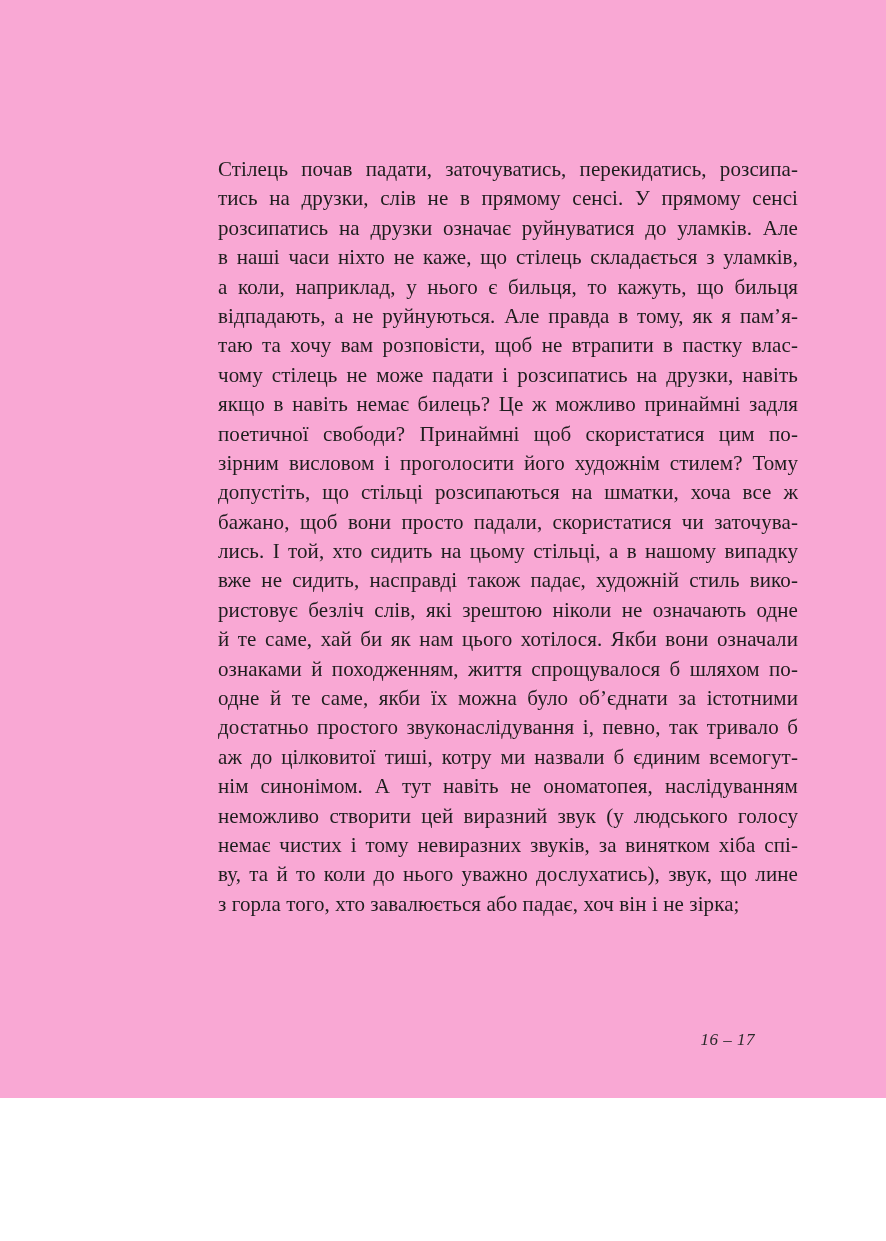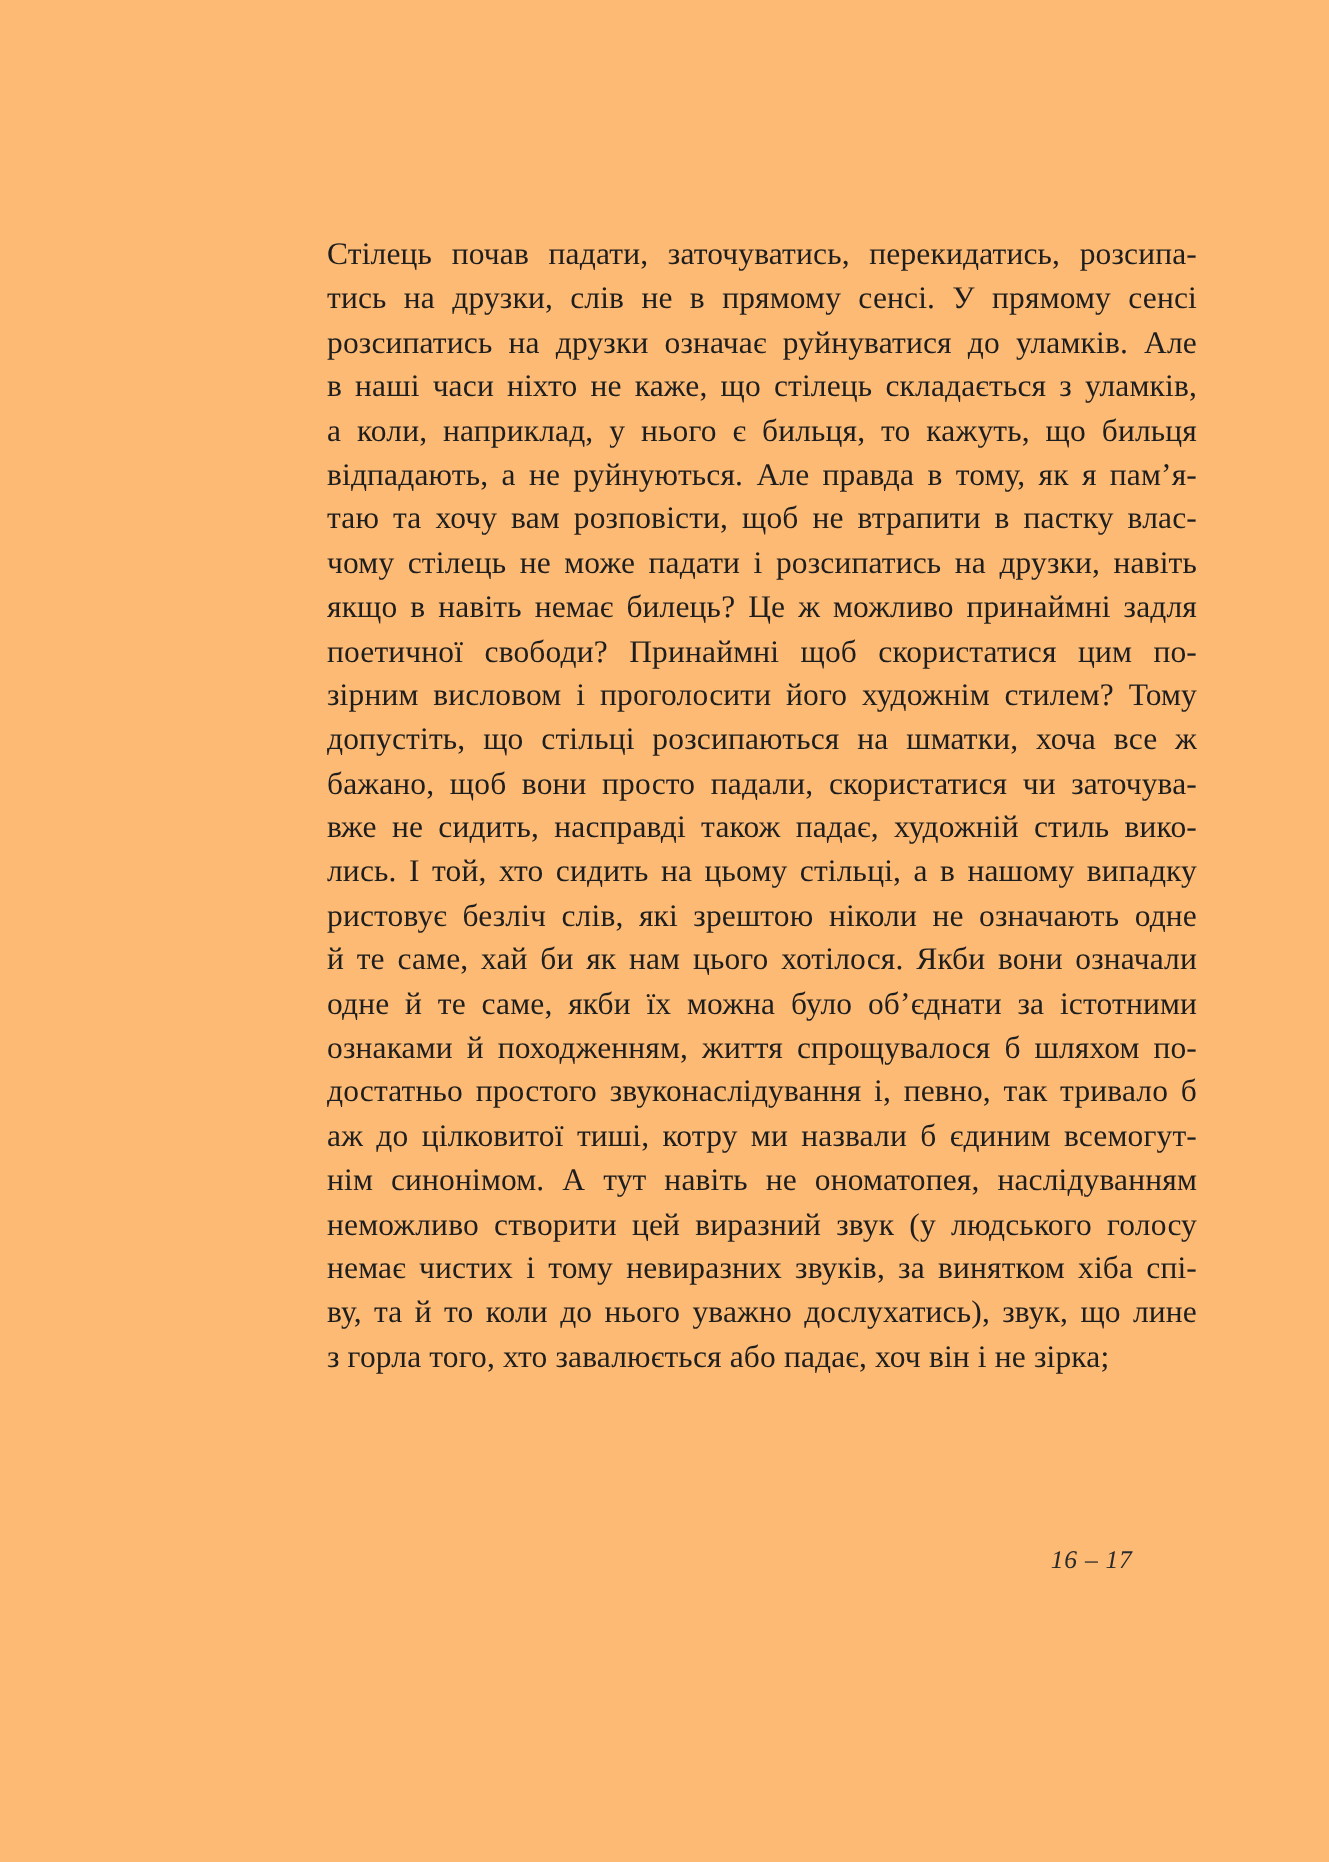--- a/index.html
+++ b/index.html
@@ -3,22 +3,22 @@
 <meta charset="utf-8">
 <style>
   html, body {
     margin: 0;
     padding: 0;
     background: #ffffff;
   }
   .book-page {
     position: relative;
     width: 886px;
-    height: 1241px;
-    background: #fdba74;
+    height: 1098px;
+    background: #f9a8d4;
     overflow: hidden;
     font-family: "Liberation Serif", "DejaVu Serif", serif;
     color: #1e1e1e;
   }
   .text-block {
     position: absolute;
     left: 218px;
     top: 155px;
     width: 580px;
   }
@@ -56,26 +56,26 @@
     <div class="text-line">в наші часи ніхто не каже, що стілець складається з уламків,</div>
     <div class="text-line">а коли, наприклад, у нього є бильця, то кажуть, що бильця</div>
     <div class="text-line">відпадають, а не руйнуються. Але правда в тому, як я пам’я-</div>
     <div class="text-line">таю та хочу вам розповісти, щоб не втрапити в пастку влас-</div>
     <div class="text-line">чому стілець не може падати і розсипатись на друзки, навіть</div>
     <div class="text-line">якщо в навіть немає билець? Це ж можливо принаймні задля</div>
     <div class="text-line">поетичної свободи? Принаймні щоб скористатися цим по-</div>
     <div class="text-line">зірним висловом і проголосити його художнім стилем? Тому</div>
     <div class="text-line">допустіть, що стільці розсипаються на шматки, хоча все ж</div>
     <div class="text-line">бажано, щоб вони просто падали, скористатися чи заточува-</div>
+    <div class="text-line">лись. І той, хто сидить на цьому стільці, а в нашому випадку</div>
     <div class="text-line">вже не сидить, насправді також падає, художній стиль вико-</div>
-    <div class="text-line">лись. І той, хто сидить на цьому стільці, а в нашому випадку</div>
     <div class="text-line">ристовує безліч слів, які зрештою ніколи не означають одне</div>
     <div class="text-line">й те саме, хай би як нам цього хотілося. Якби вони означали</div>
+    <div class="text-line">ознаками й походженням, життя спрощувалося б шляхом по-</div>
     <div class="text-line">одне й те саме, якби їх можна було об’єднати за істотними</div>
-    <div class="text-line">ознаками й походженням, життя спрощувалося б шляхом по-</div>
     <div class="text-line">достатньо простого звуконаслідування і, певно, так тривало б</div>
     <div class="text-line">аж до цілковитої тиші, котру ми назвали б єдиним всемогут-</div>
     <div class="text-line">нім синонімом. А тут навіть не ономатопея, наслідуванням</div>
     <div class="text-line">неможливо створити цей виразний звук (у людського голосу</div>
     <div class="text-line">немає чистих і тому невиразних звуків, за винятком хіба спі-</div>
     <div class="text-line">ву, та й то коли до нього уважно дослухатись), звук, що лине</div>
     <div class="text-line last-line">з горла того, хто завалюється або падає, хоч він і не зірка;</div>
   </div>
   <div class="page-number">16 – 17</div>
 </div>

